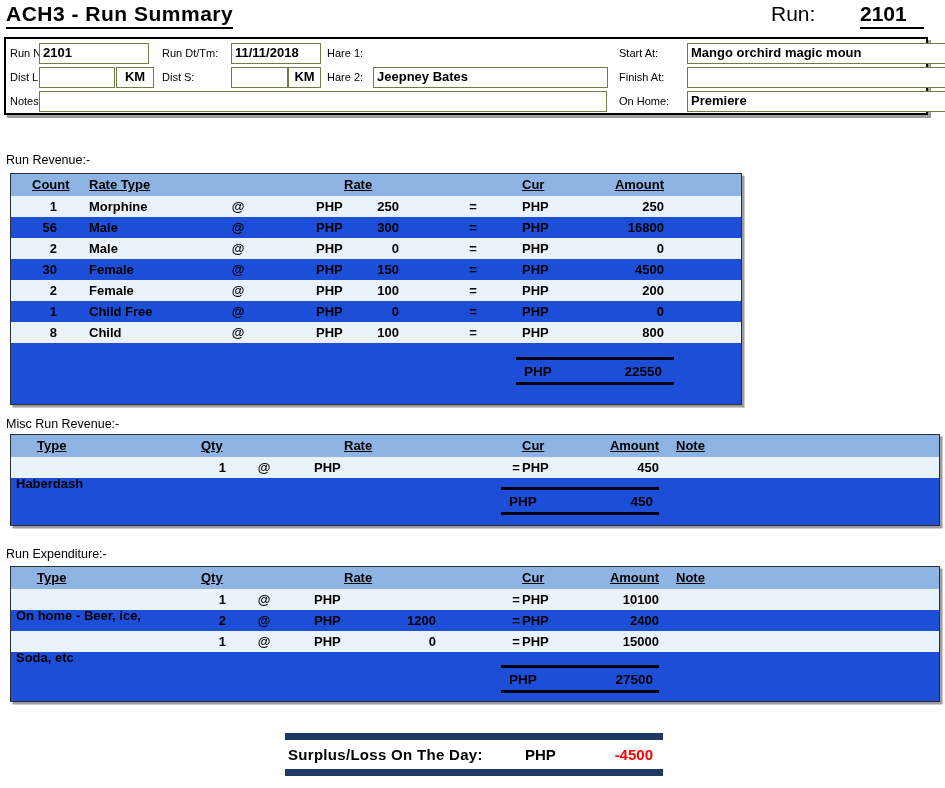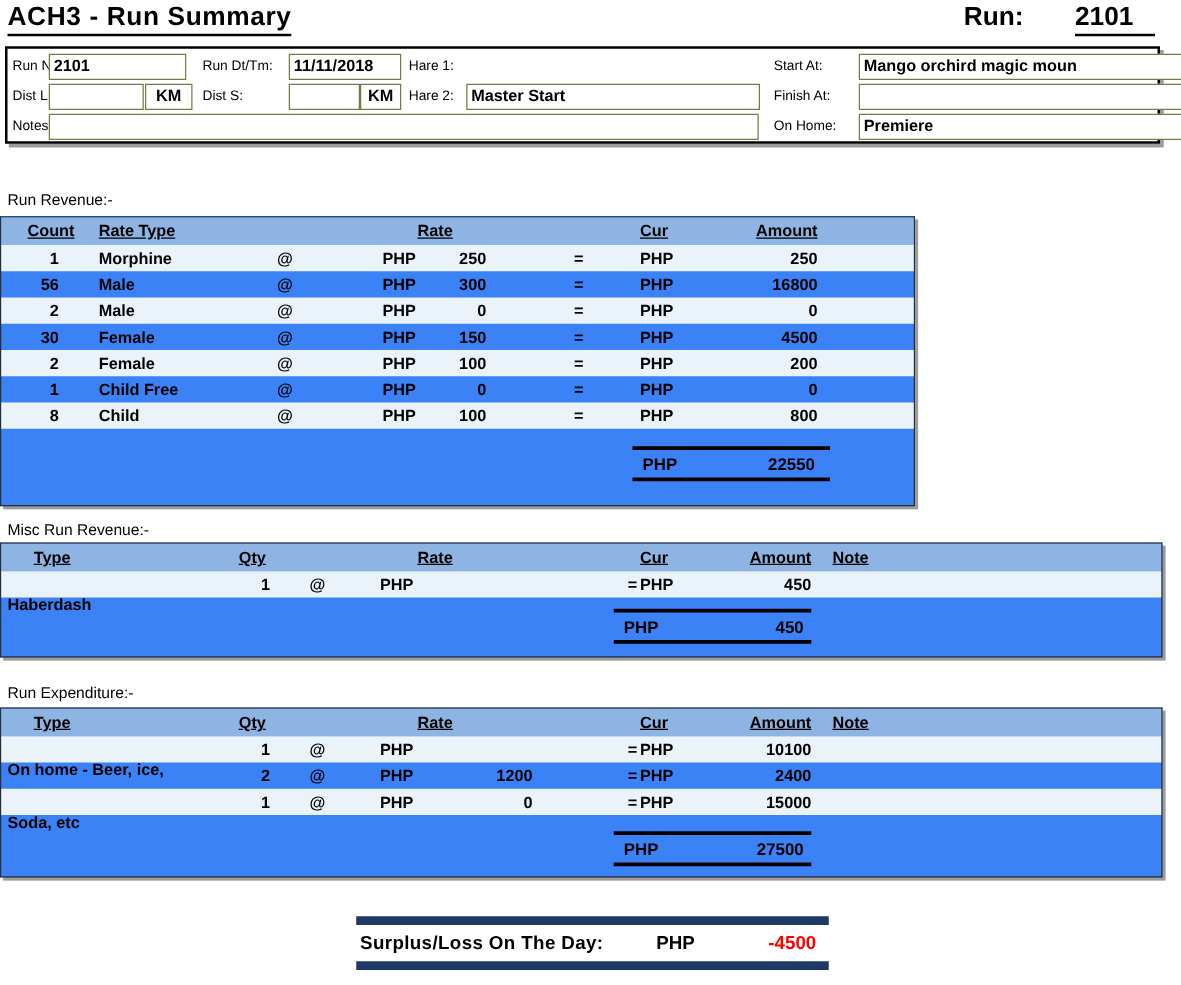--- a/index.html
+++ b/index.html
@@ -7,21 +7,21 @@
     width:945px;height:788px;position:relative;background:#fff;color:#000;
     font-family:"Liberation Sans",sans-serif;overflow:hidden;
   }
   .abs{position:absolute;}
 
   
   .page-title{
     left:6px;top:2px;font-size:21px;font-weight:bold;letter-spacing:.5px;
     border-bottom:2.5px solid #000;padding-bottom:1px;
   }
-  .run-label{left:771px;top:2px;font-size:21px;font-weight:bold;
+  .run-label{left:771px;top:2px;font-size:21px;font-weight:normal;
     border-bottom:2.5px solid #000;min-width:56px;padding-bottom:18px;}
   .run-number{left:860px;top:2px;font-size:21px;font-weight:bold;
     border-bottom:2.5px solid #000;min-width:64px;padding-bottom:1px;}
 
   
   .hdr-box{
     left:4px;top:37px;width:920px;height:74px;background:#fff;
     border:2px solid #000;box-shadow:3px 3px 0 #9c9c9c;
   }
   .flabel{position:absolute;font-size:11px;line-height:21px;white-space:nowrap;}
@@ -37,21 +37,21 @@
   .in-distl{left:33px;width:76px;} .km1{left:110px;width:38px;}
   .in-dttm{left:225px;width:90px;}
   .in-dists{left:225px;width:57px;} .km2{left:282px;width:33px;}
   .in-hare{left:367px;width:235px;}
   .in-right{left:681px;width:266px;}
   .in-notes{left:33px;width:568px;}
 
   
   .sec-label{position:absolute;left:6px;font-size:12.5px;}
   .tbox{
-    position:absolute;left:0;background:#3b82f6;
+    position:absolute;left:10px;background:#1d4ed8;
     border:1.5px solid #2d2d2d;box-shadow:2.5px 2.5px 0 #9c9c9c;
   }
   .thead{height:22px;line-height:22px;background:#8DB4E2;position:relative;
     font-size:13px;font-weight:bold;}
   .thead span{position:absolute;top:0;text-decoration:underline;white-space:nowrap;}
   .trow{height:21px;line-height:21px;position:relative;font-size:13px;font-weight:bold;}
   .trow span{position:absolute;top:0;white-space:nowrap;}
   .shade{background:#EAF2FA;}
 
   
@@ -117,21 +117,21 @@
   <span class="flabel r1 lb-c4">Start At:</span>
   <span class="finput r1 in-right">Mango orchird magic moun</span>
 
   <span class="flabel r2 lb-c1">Dist L:</span>
   <span class="finput r2 in-distl"></span>
   <span class="finput km r2 km1">KM</span>
   <span class="flabel r2 lb-c2">Dist S:</span>
   <span class="finput r2 in-dists"></span>
   <span class="finput km r2 km2">KM</span>
   <span class="flabel r2 lb-c3">Hare 2:</span>
-  <span class="finput r2 in-hare">Master Start</span>
+  <span class="finput r2 in-hare">Jeepney Bates</span>
   <span class="flabel r2 lb-c4">Finish At:</span>
   <span class="finput r2 in-right"></span>
 
   <span class="flabel r3 lb-c1">Notes:</span>
   <span class="finput r3 in-notes"></span>
   <span class="flabel r3 lb-c4">On Home:</span>
   <span class="finput r3 in-right">Premiere</span>
 </div>
 
 <div class="sec-label" style="top:153px;">Run Revenue:-</div>

